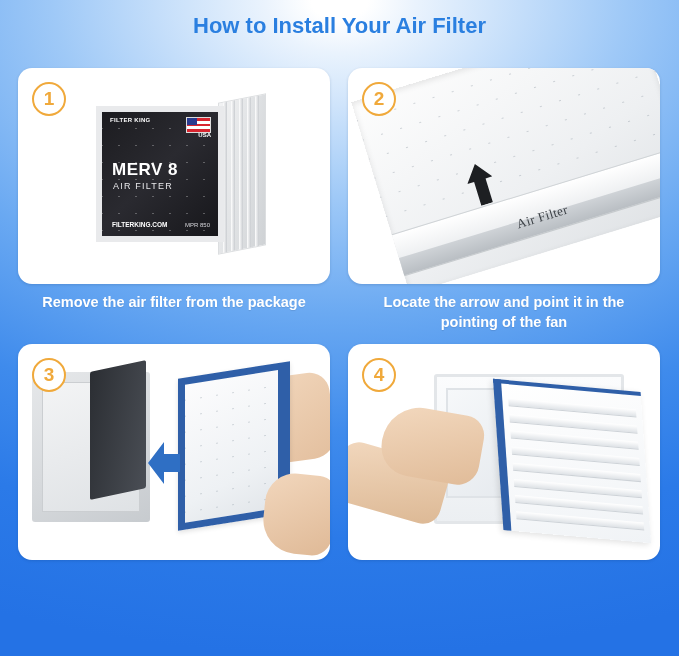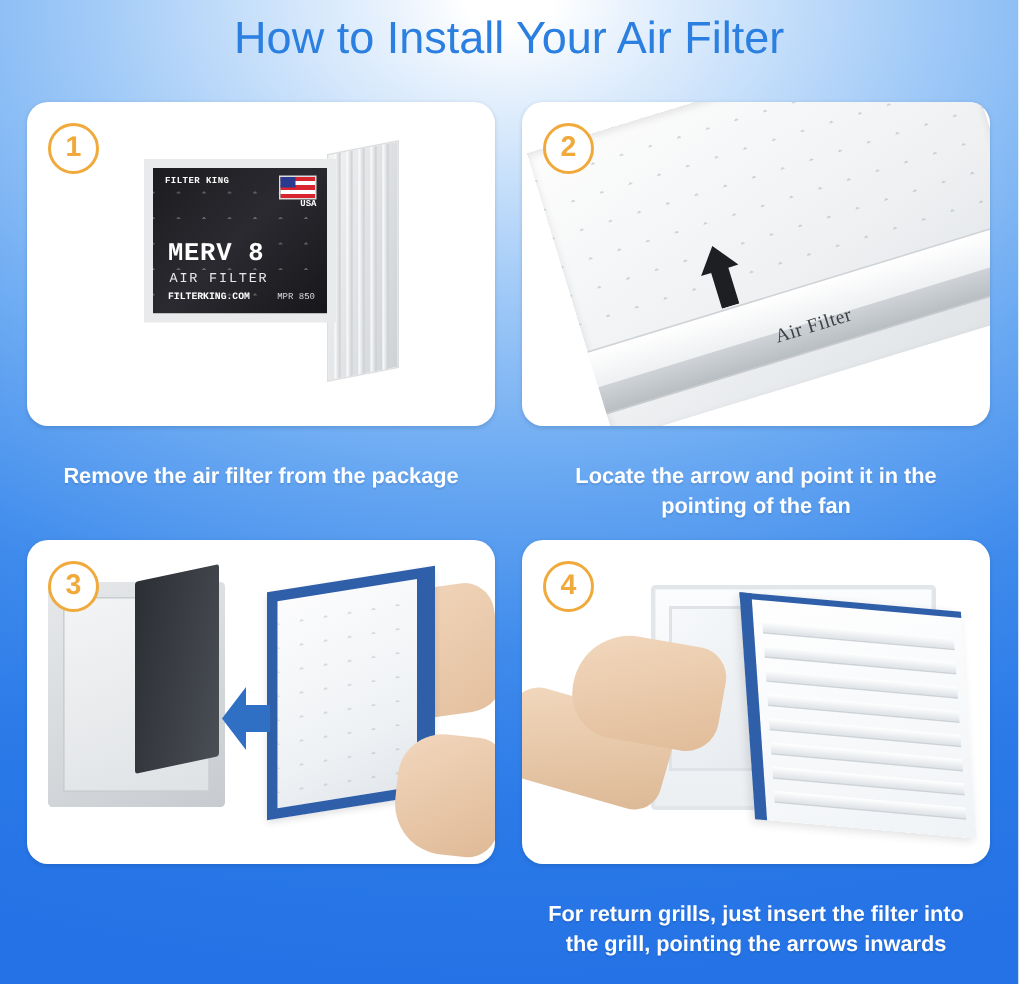--- a/index.html
+++ b/index.html
@@ -20,22 +20,22 @@
       radial-gradient(ellipse 140% 100% at 50% 0%, #ffffff 0%, #ffffff 3%, #eaf3fd 8%, #cfe4fb 16%, #9fc9f7 30%, #6aa9f2 48%, #3f8bec 66%, #2b7ae8 82%, #2472e5 100%);
     overflow: hidden;
   }
   .title {
     position: absolute;
     top: 0;
     left: 0;
     width: 679px;
     text-align: center;
     padding-top: 6px;
-    font-size: 30px;
-    font-weight: normal;
+    font-size: 22px;
+    font-weight: bold;
     color: #2a7fe0;
     letter-spacing: 0px;
     line-height: 40px;
   }
   .grid {
     position: absolute;
     top: 68px;
     left: 18px;
     width: 643px;
     display: flex;
@@ -66,42 +66,41 @@
     font-size: 19px;
     font-weight: bold;
     display: flex;
     align-items: center;
     justify-content: center;
     background: #ffffff;
     z-index: 5;
     box-sizing: border-box;
   }
   .caption {
-    margin-top: 24px;
+    margin-top: 8px;
     text-align: center;
     color: #ffffff;
     font-size: 14.5px;
     font-weight: bold;
     line-height: 20px;
     text-shadow: 0 1px 1px rgba(0,0,0,0.10);
     padding: 0 6px;
   }
   .art {
     position: absolute;
     inset: 0;
   }
 
   
   .f1-wrap { position: absolute; left: 78px; top: 30px; width: 170px; height: 155px; }
   .f1-front {
-    position: absolute; left: 0; top: 8px; width: 128px; height: 109px;
+    position: absolute; left: 0; top: 8px; width: 128px; height: 136px;
     background: linear-gradient(135deg, #1c1c20 0%, #2a2a30 48%, #17171b 100%);
     border: 6px solid #e9eaec;
     box-sizing: border-box;
-    font-family: Liberation Mono, monospace;
   }
   .f1-mesh {
     position: absolute; inset: 0;
     background-image:
       linear-gradient(45deg, rgba(255,255,255,0.28) 1px, transparent 1px),
       linear-gradient(-45deg, rgba(255,255,255,0.28) 1px, transparent 1px);
     background-size: 17px 17px;
   }
   .f1-brand {
     position: absolute; left: 8px; top: 5px; color: #ffffff;
@@ -362,17 +361,16 @@
             <div class="f4-louver" style="top:62px"></div>
             <div class="f4-louver" style="top:78px"></div>
             <div class="f4-louver" style="top:94px"></div>
             <div class="f4-louver" style="top:110px"></div>
             <div class="f4-louver" style="top:126px"></div>
           </div>
           <div class="f4-arm"></div>
           <div class="f4-hand"></div>
         </div>
       </div>
-      <div class="caption">For return grills, just insert the filter into the grill, pointing the arrows inwards</div>
     </div>
 
   </div>
 </div>
 
 </body></html>

